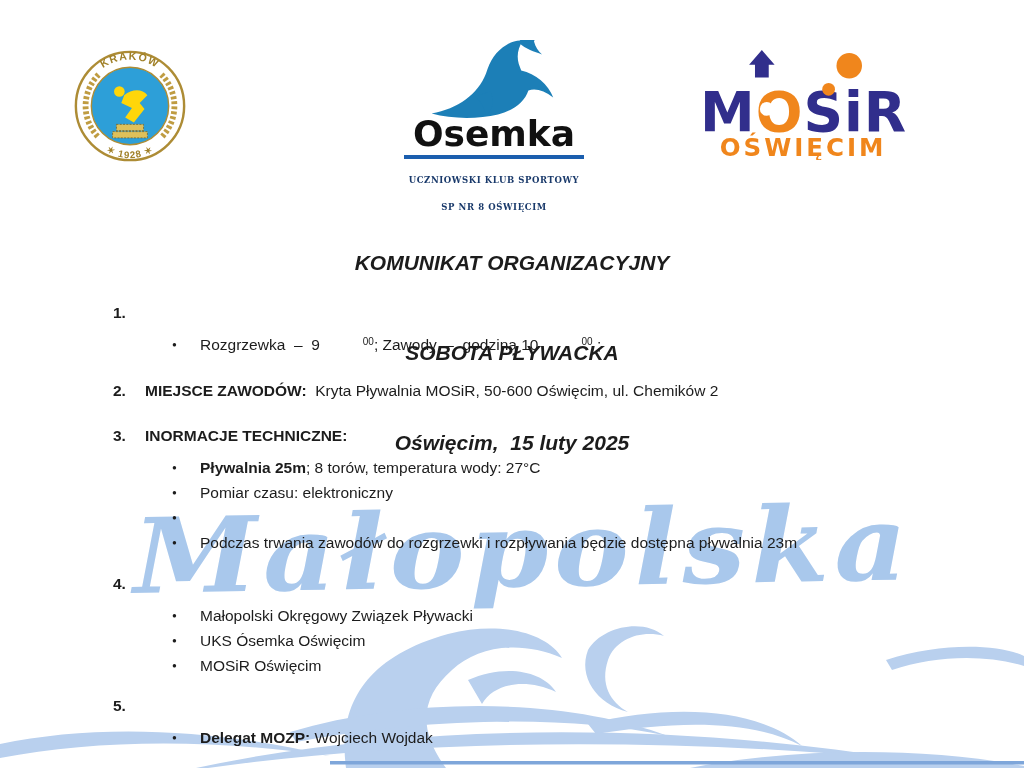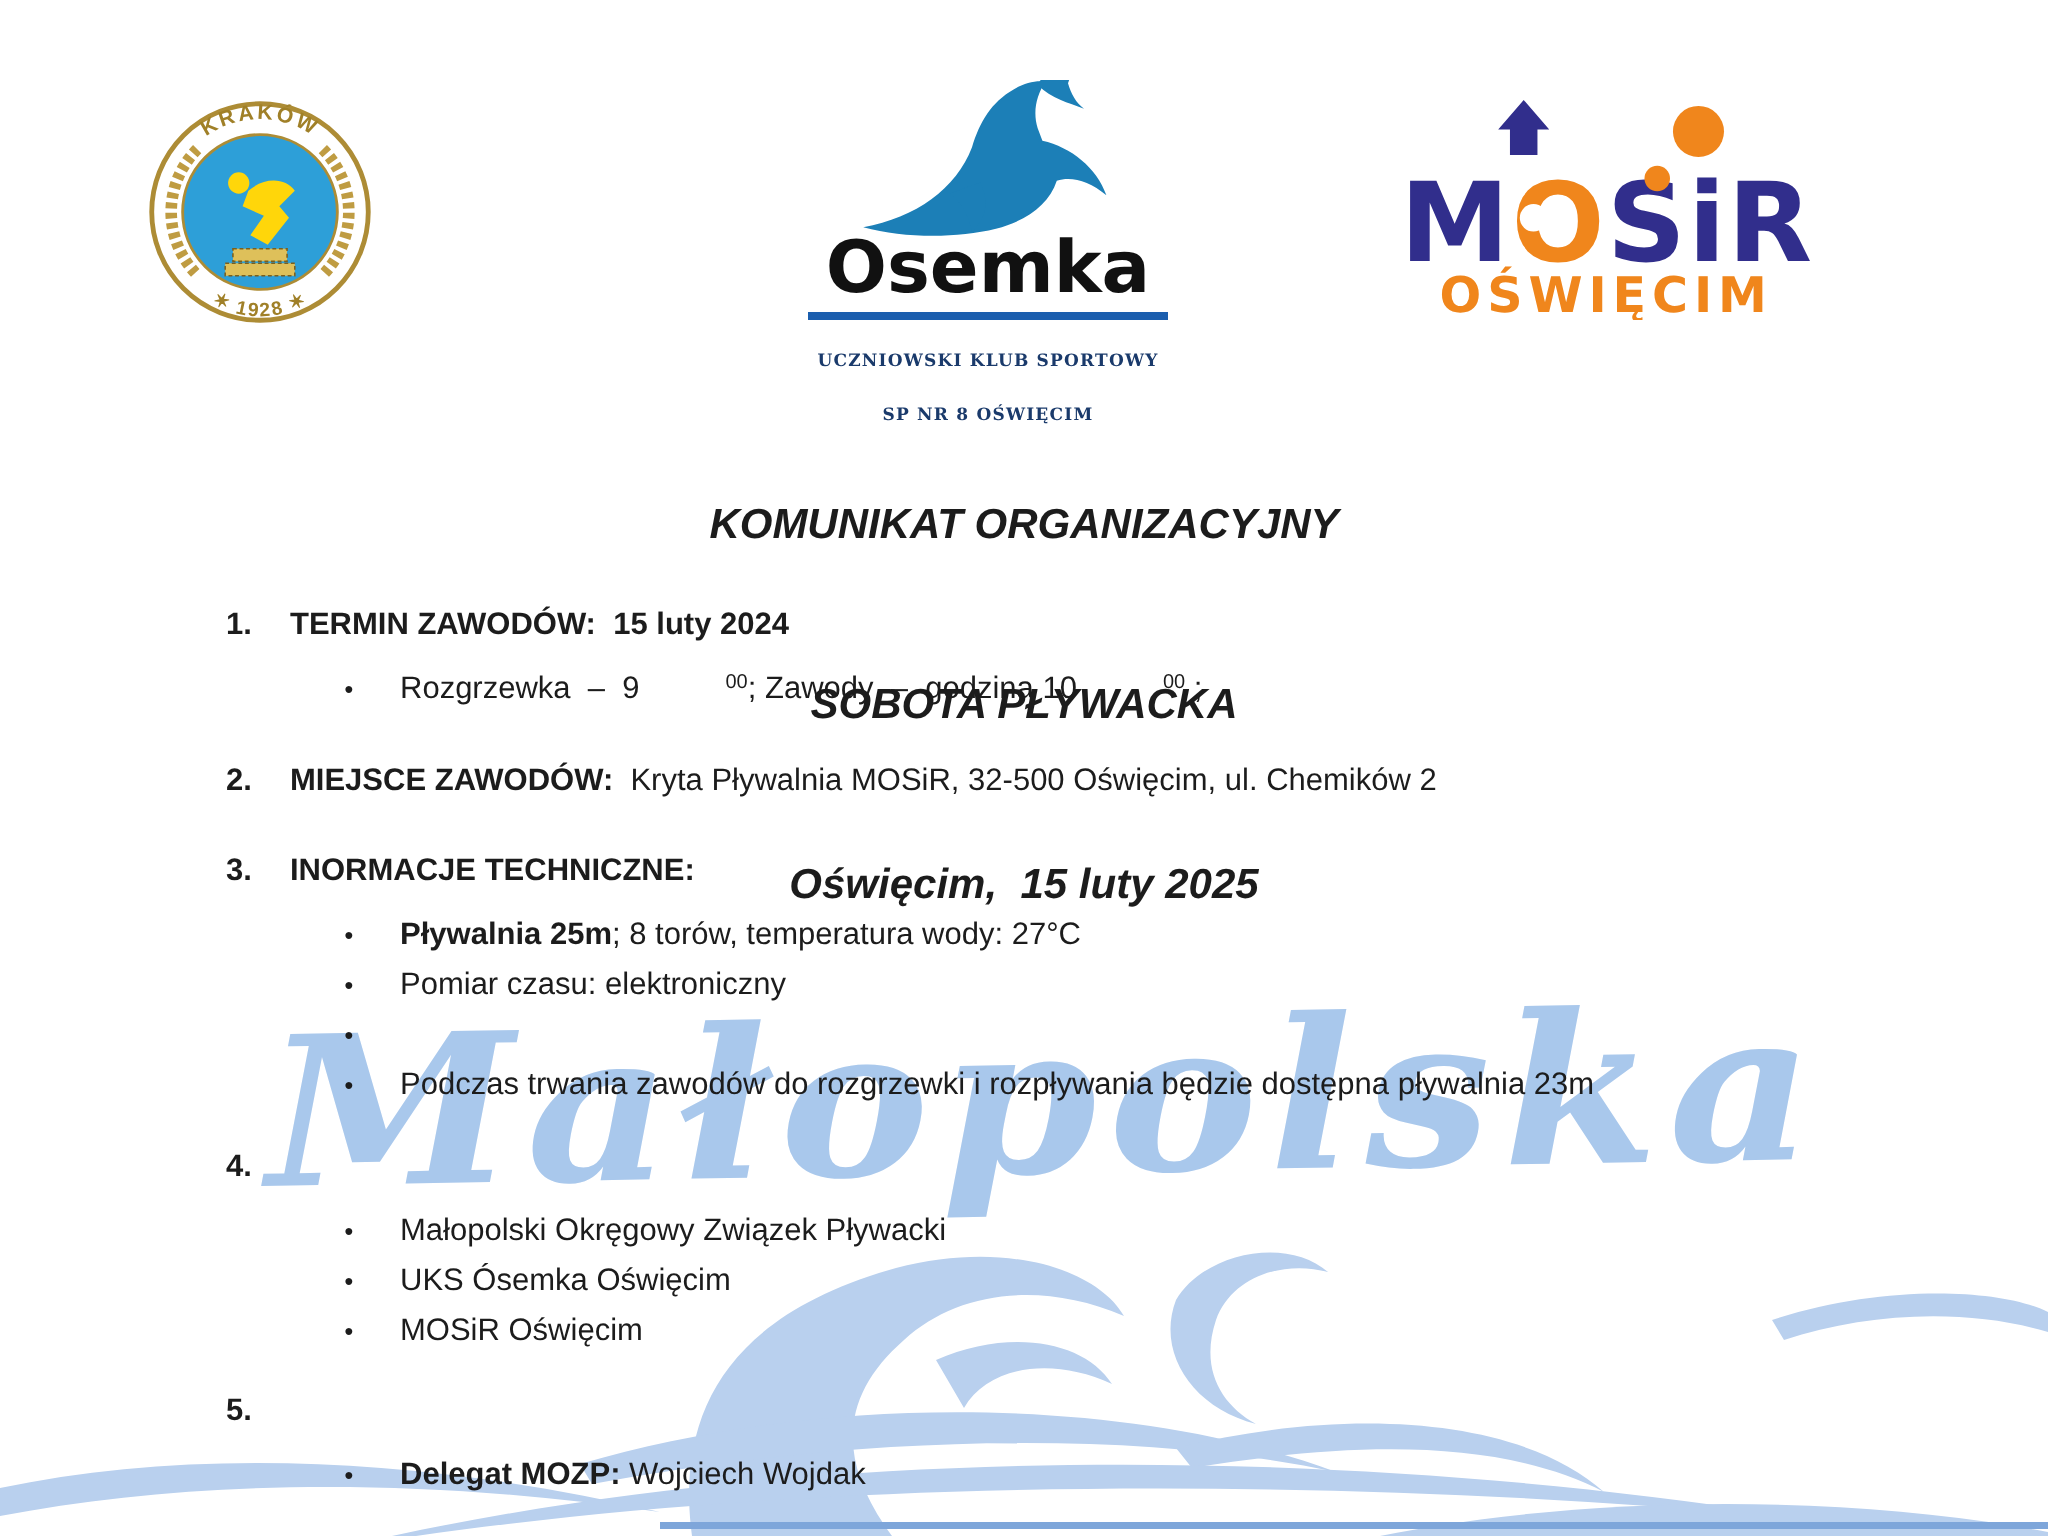--- a/index.html
+++ b/index.html
@@ -117,33 +117,32 @@
   <div class="title">
     <div>KOMUNIKAT ORGANIZACYJNY</div>
     <div>SOBOTA PŁYWACKA</div>
     <div>Oświęcim,  15 luty 2025</div>
   </div>
 
   <div class="sections">
       <div class="section s1">
         <div class="h-row">
           <span class="num">1.</span>
-          <span class="h-text"><span class="b">TERMIN ZAWODÓW:  15 luty 2024</span></span>
         </div>
         <div class="bullets">
           <div class="b-row">
             <span class="dot">●</span>
             <span class="b-text"><span>Rozgrzewka  –  9</span><span class="sup">00</span><span>; Zawody  –  godzina 10</span><span class="sup">00</span><span> ;</span></span>
           </div>
         </div>
       </div>
       <div class="section s2">
         <div class="h-row">
           <span class="num">2.</span>
-          <span class="h-text"><span class="b">MIEJSCE ZAWODÓW:</span><span>  Kryta Pływalnia MOSiR, 32-500 Oświęcim, ul. Chemików 2</span></span>
+          <span class="h-text"><span class="b">MIEJSCE ZAWODÓW:</span><span>  Kryta Pływalnia MOSiR, 50-600 Oświęcim, ul. Chemików 2</span></span>
         </div>
       </div>
       <div class="section s3">
         <div class="h-row">
           <span class="num">3.</span>
           <span class="h-text"><span class="b">INORMACJE TECHNICZNE:</span></span>
         </div>
         <div class="bullets">
           <div class="b-row">
             <span class="dot">●</span>

